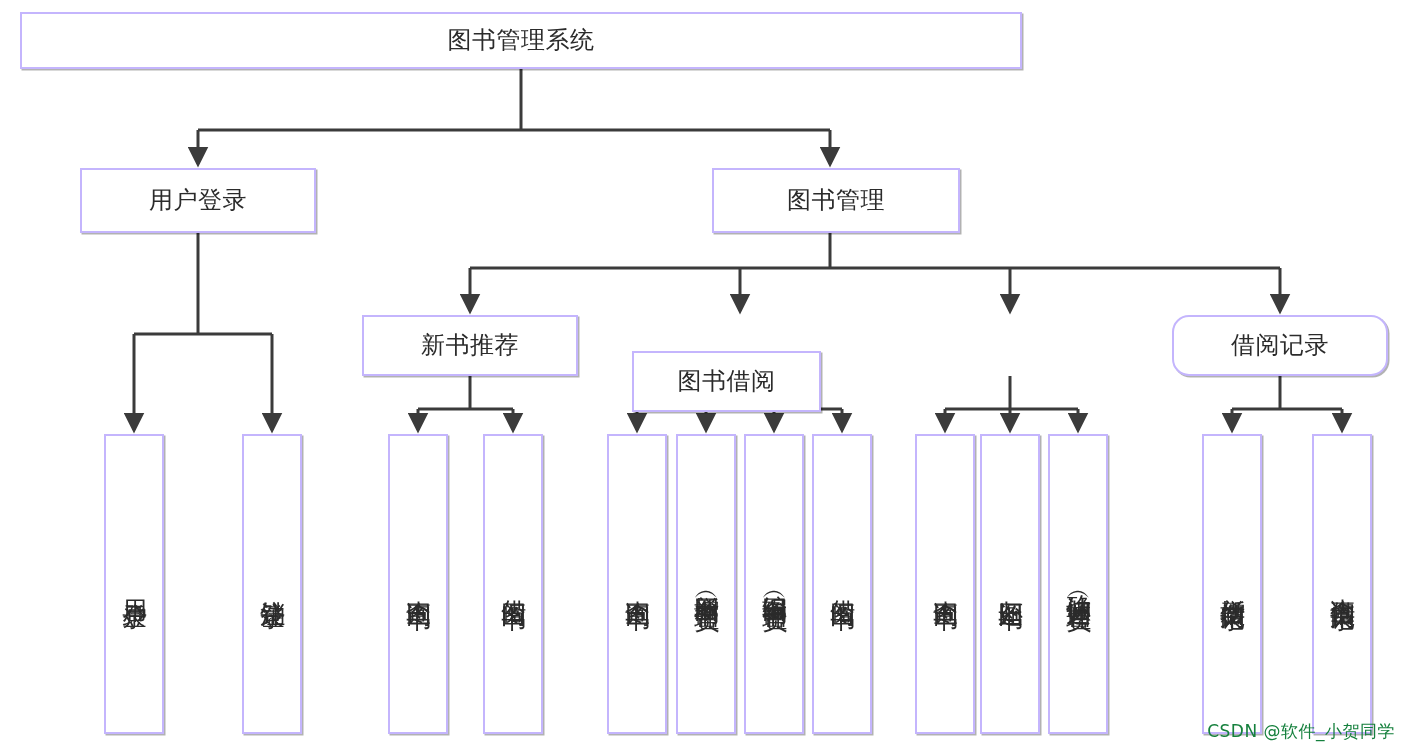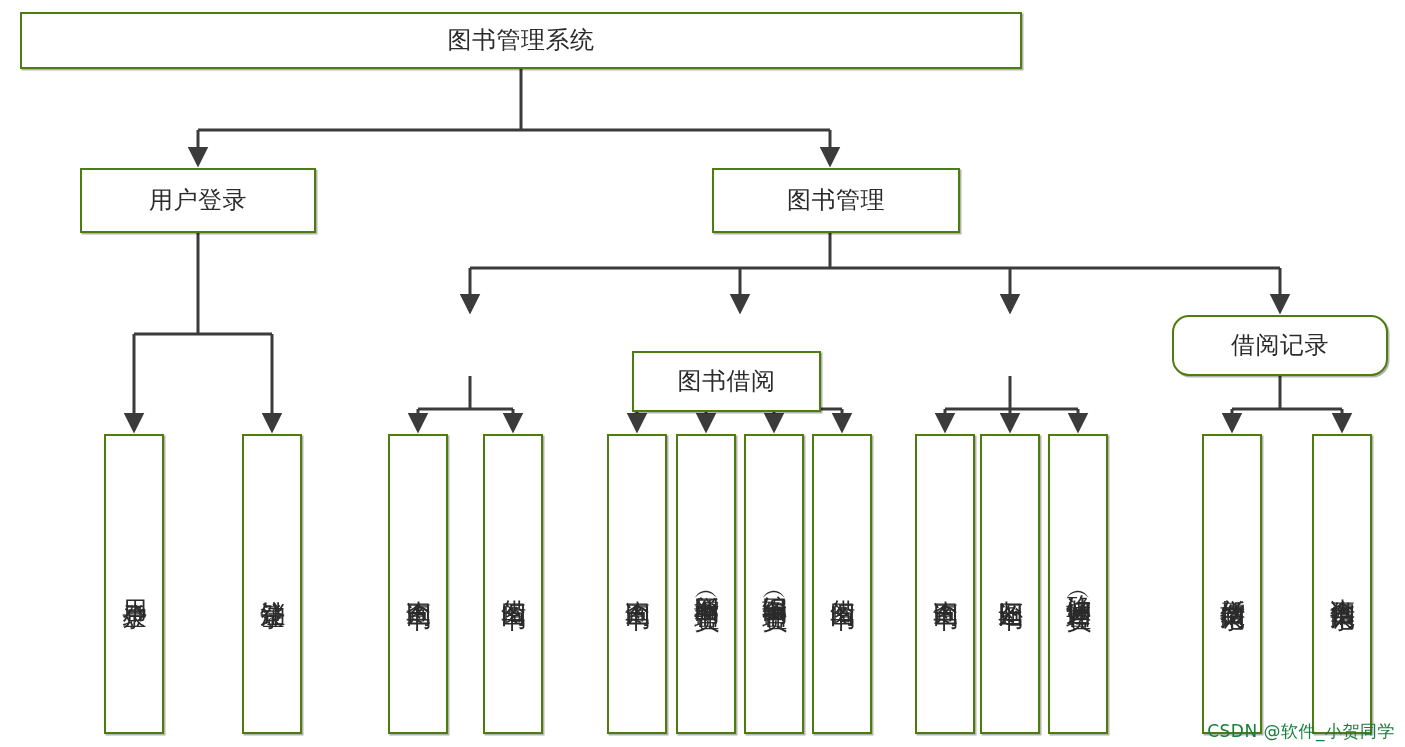--- a/index.html
+++ b/index.html
@@ -16,21 +16,21 @@
   }
   #diagram-root {
     position: relative;
     width: 1405px;
     height: 747px;
     background: #ffffff;
   }
   .node {
     position: absolute;
     box-sizing: border-box;
-    border: 2px solid #4d7c0f;
+    border: 2px solid #c4b5fd;
     background: #ffffff;
     display: flex;
     align-items: center;
     justify-content: center;
     box-shadow: 1.5px 1.5px 0 0 rgba(0,0,0,0.30);
   }
   .node-label {
     color: #2b2b2b;
     font-size: 24px;
     line-height: 1.16;
@@ -126,20 +126,23 @@
   </div>
 
   <div class="node" style="left:80px; top:168px; width:236px; height:65px;">
     <span class="node-label">用户登录</span>
   </div>
 
   <div class="node" style="left:712px; top:168px; width:248px; height:65px;">
     <span class="node-label">图书管理</span>
   </div>
 
+  <div class="node" style="left:362px; top:315px; width:216px; height:61px;">
+    <span class="node-label">新书推荐</span>
+  </div>
 
   <div class="node" style="left:632px; top:315px; width:189px; height:61px;margin-top:36px;">
     <span class="node-label">图书借阅</span>
   </div>
 
 
   <div class="node" style="left:1172px; top:315px; width:216px; height:61px;border-radius:17px;">
     <span class="node-label">借阅记录</span>
   </div>
 

